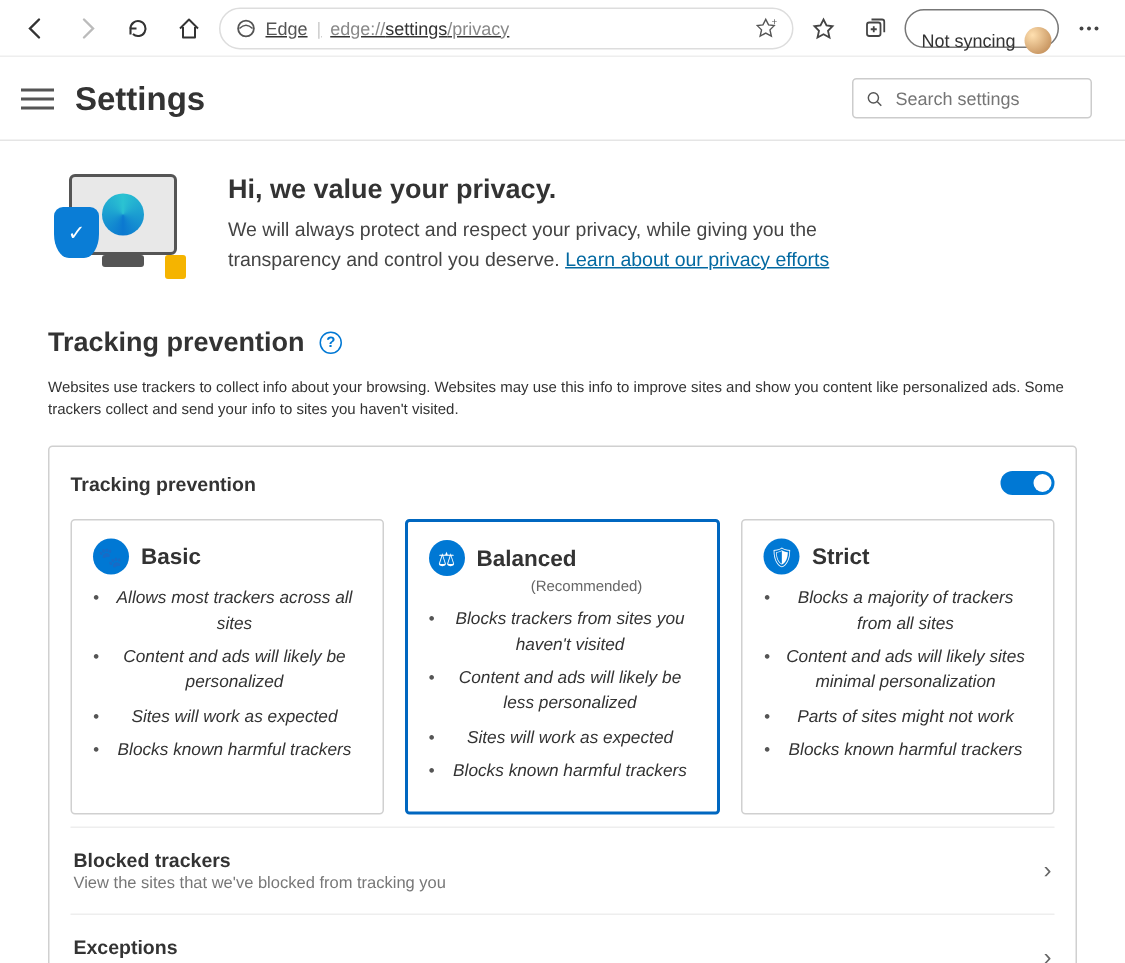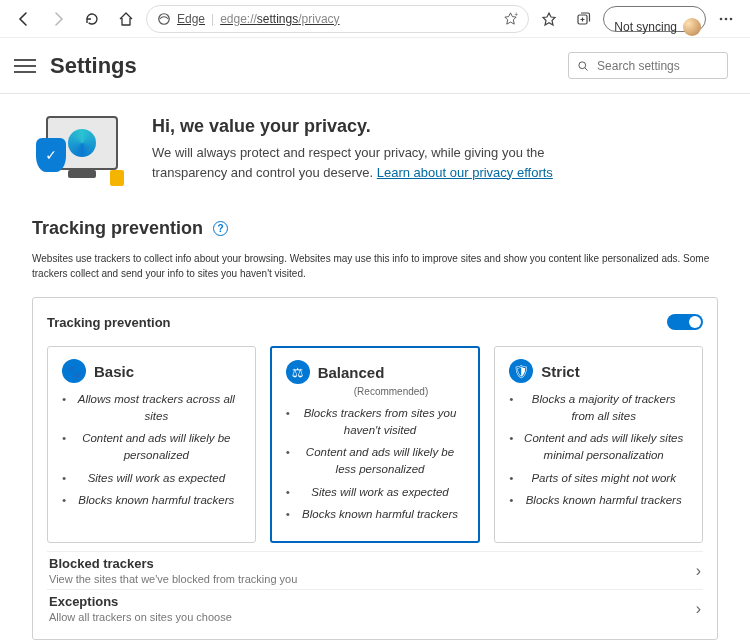--- a/index.html
+++ b/index.html
@@ -41,21 +41,21 @@
 .cards { display: flex; gap: 14px; margin: 12px 0 8px; }
 .card { flex: 1; border: 1px solid #d0d0d0; border-radius: 3px; padding: 12px 14px; cursor: pointer; text-align: center; }
 .card.selected { border: 2px solid #0067c0; }
 .card-head { display: flex; align-items: center; gap: 8px; margin-bottom: 4px; }
 .card-icon { width: 24px; height: 24px; border-radius: 50%; background: #0078d4; color: #fff; display: flex; align-items: center; justify-content: center; font-size: 13px; }
 .card-title { font-size: 15px; font-weight: 600; }
 .card-sub { font-size: 10px; color: #666; margin-left: 32px; margin-top: -2px; margin-bottom: 6px; }
 .card ul { list-style: none; margin-top: 8px; }
 .card li { font-size: 11.5px; color: #333; line-height: 1.45; padding-left: 10px; position: relative; margin: 6px 0; font-style: italic; }
 .card li::before { content: "•"; position: absolute; left: 0; color: #555; }
-.link-row { display: flex; align-items: center; justify-content: space-between; padding: 4px 2px; border-top: 1px solid #eee; cursor: pointer; }
+.link-row { display: flex; align-items: center; justify-content: space-between; padding: 14px 2px; border-top: 1px solid #eee; cursor: pointer; }
 .link-row .t1 { font-size: 13px; font-weight: 600; }
 .link-row .t2 { font-size: 11px; color: #777; margin-top: 2px; }
 .chev { color: #666; font-size: 16px; }
 svg { display: block; }
 </style>
 </head>
 <body>
 
 <div class="toolbar">
   <div class="tb-btn">

